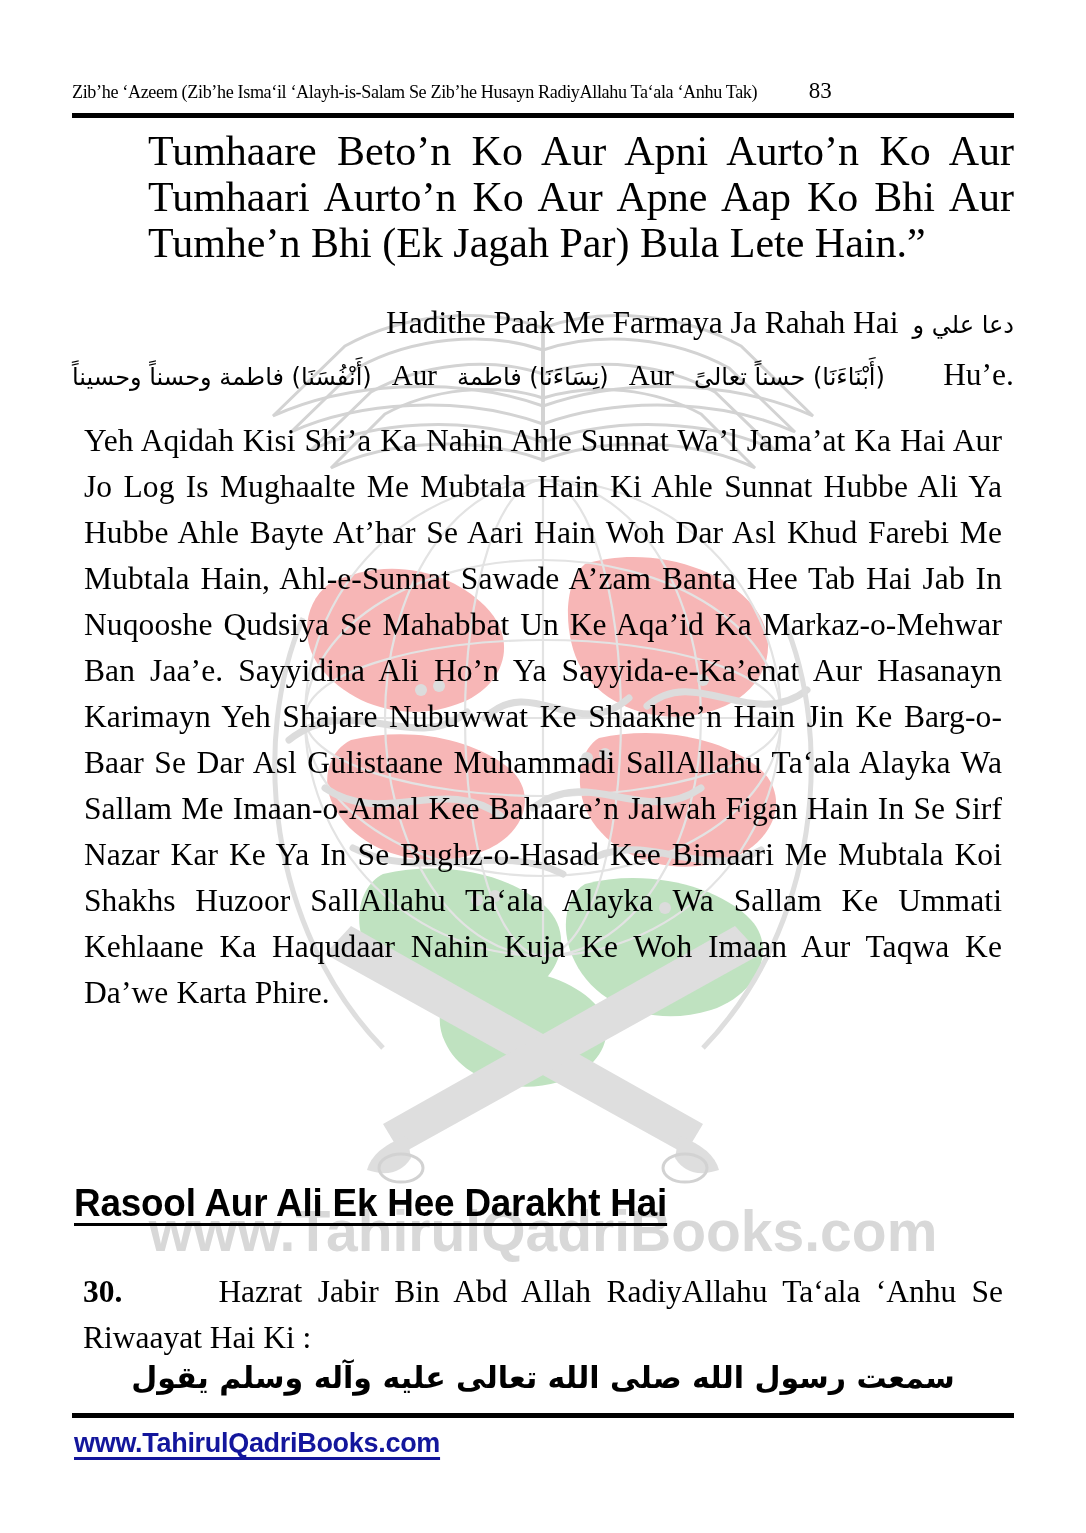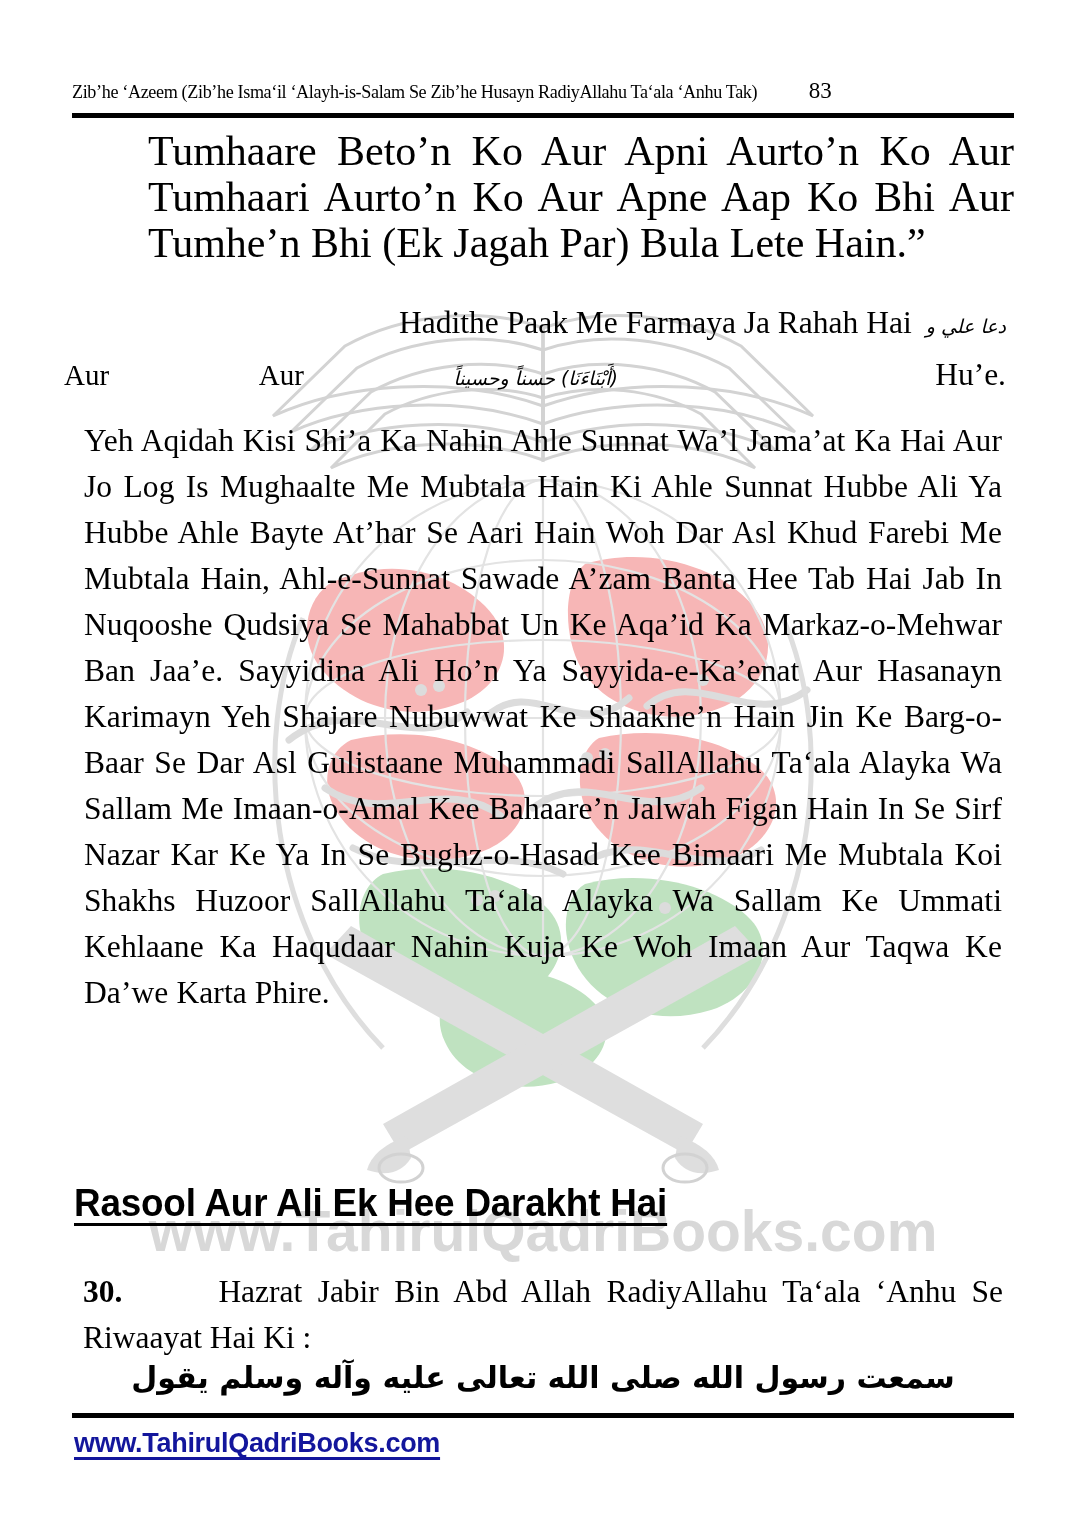--- a/index.html
+++ b/index.html
@@ -119,27 +119,26 @@
     margin: 0;
     text-align: justify;
     text-align-last: left;
     font-size: 42px;
     line-height: 46px;
   }
   .ar-inline {
     direction: rtl;
     unicode-bidi: isolate;
     font-family: "DejaVu Sans", "Liberation Sans", sans-serif;
-    font-size: 19px;
-    font-style: italic;
+    font-size: 24px;
   }
 
   .mixed-line {
     position: absolute;
-    left: 64px;
+    left: 72px;
     width: 942px;
     font-size: 31.5px;
     line-height: 46px;
     display: flex;
     align-items: baseline;
     justify-content: flex-end;
     white-space: nowrap;
   }
 
   
@@ -305,23 +304,25 @@
       <p>Tumhaare Beto’n Ko Aur Apni Aurto’n Ko Aur Tumhaari Aurto’n Ko Aur Apne Aap Ko Bhi Aur Tumhe’n Bhi (Ek Jagah Par) Bula Lete Hain.”</p>
     </div>
 
     <div class="mixed-line" style="top:300px;">
       <span>Hadithe Paak Me Farmaya Ja Rahah Hai</span>
       <span style="display:inline-block;width:14px;"></span>
       <span class="ar-inline">دعا علي و</span>
     </div>
 
     <div class="mixed-line" style="top:352px; justify-content:space-between;">
+      <span class="ar-inline">(أَنْفُسَنَا) فاطمة وحسناً وحسيناً</span>
       <span style="font-size:29px;">Aur</span>
+      <span class="ar-inline">(نِسَاءَنَا) فاطمة</span>
       <span style="font-size:29px;">Aur</span>
-      <span class="ar-inline">(أَبْنَاءَنَا) حسناً وحسيناً</span>
+      <span class="ar-inline">(أَبْنَاءَنَا) حسناً تعالىً</span>
       <span style="display:inline-block;width:18px;"></span>
       <span>Hu’e.</span>
     </div>
 
     <div class="body-block" style="top:406px;">
       <p class="just">Yeh Aqidah Kisi Shi’a Ka Nahin Ahle Sunnat Wa’l Jama’at Ka Hai Aur Jo Log Is Mughaalte Me Mubtala Hain Ki Ahle Sunnat Hubbe Ali Ya Hubbe Ahle Bayte At’har Se Aari Hain Woh Dar Asl Khud Farebi Me Mubtala Hain, Ahl-e-Sunnat Sawade A’zam Banta Hee Tab Hai Jab In Nuqooshe Qudsiya Se Mahabbat Un Ke Aqa’id Ka Markaz-o-Mehwar Ban Jaa’e. Sayyidina Ali Ho’n Ya Sayyida-e-Ka’enat Aur Hasanayn Karimayn Yeh Shajare Nubuwwat Ke Shaakhe’n Hain Jin Ke Barg-o-Baar Se Dar Asl Gulistaane Muhammadi SallAllahu Ta‘ala Alayka Wa Sallam Me Imaan-o-Amal Kee Bahaare’n Jalwah Figan Hain In Se Sirf Nazar Kar Ke Ya In Se Bughz-o-Hasad Kee Bimaari Me Mubtala Koi Shakhs Huzoor SallAllahu Ta‘ala Alayka Wa Sallam Ke Ummati Kehlaane Ka Haqudaar Nahin Kuja Ke Woh Imaan Aur Taqwa Ke Da’we Karta Phire.</p>
     </div>
 
     <div class="section-heading">Rasool Aur Ali Ek Hee Darakht Hai</div>
 

